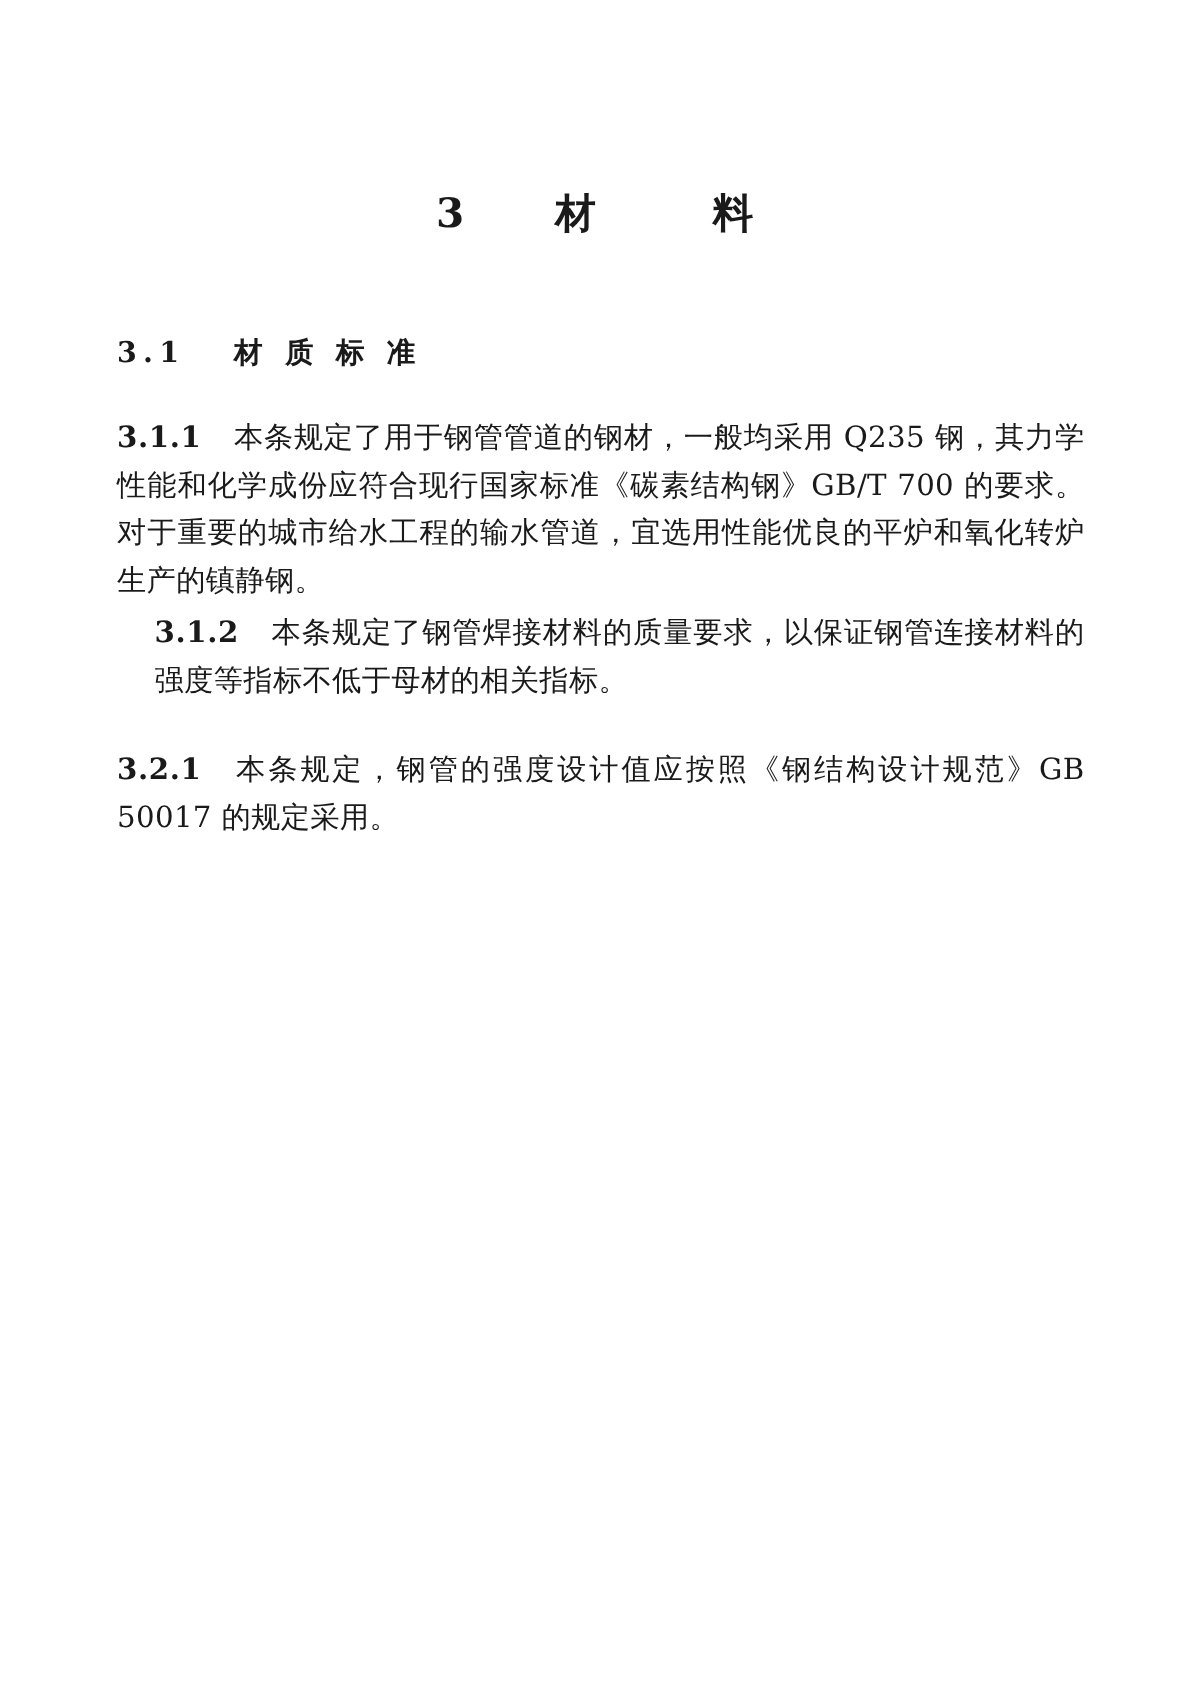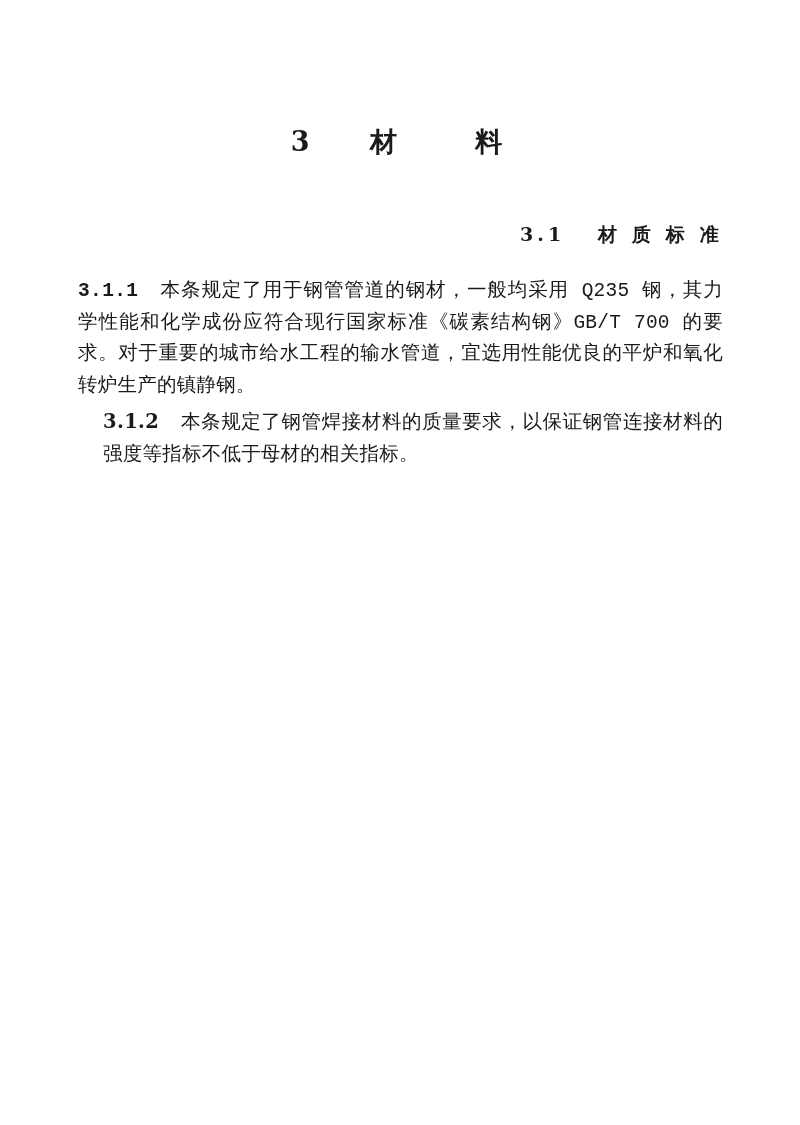--- a/index.html
+++ b/index.html
@@ -37,41 +37,41 @@
     font-size: 27px;
     font-weight: bold;
     letter-spacing: 0.30em;
     margin: 0 0 0 0;
     padding-top: 24px;
     font-family: "DejaVu Serif", "Liberation Serif", serif;
     white-space: pre;
   }
 
   .section-title {
-    text-align: right;
+    text-align: left;
     font-size: 19px;
     font-weight: bold;
     letter-spacing: 0.22em;
     margin: 0;
     font-family: "DejaVu Serif", "Liberation Serif", serif;
     white-space: pre;
   }
   .sec-1 { margin-top: 62px; }
   .sec-2 { margin-top: 34px; }
 
   .para {
     font-size: 19.5px;
     line-height: 1.62;
     margin: 0;
     text-align: justify;
     text-justify: inter-character;
     font-family: "DejaVu Serif", "Liberation Serif", serif;
     letter-spacing: 0.012em;
   }
-  .para-first { margin-top: 28px; font-family: Liberation Mono, monospace; }
+  .para-first { margin-top: 28px; }
   .para-next  { margin-top: 4px; margin-left: 25px; }
 
   .num {
     font-weight: bold;
     letter-spacing: 0.02em;
   }
   .gap {
     display: inline-block;
     width: 1.1em;
   }
@@ -88,16 +88,19 @@
 
     <p class="para para-first">
       <span class="num">3.1.1</span><span class="gap"></span><span>本条规定了用于钢管管道的钢材，一般均采用 Q235 钢，其力学性能和化学成份应符合现行国家标准《碳素结构钢》GB/T 700 的要求。对于重要的城市给水工程的输水管道，宜选用性能优良的平炉和氧化转炉生产的镇静钢。</span>
     </p>
 
     <p class="para para-next">
       <span class="num">3.1.2</span><span class="gap"></span><span>本条规定了钢管焊接材料的质量要求，以保证钢管连接材料的强度等指标不低于母材的相关指标。</span>
     </p>
 
 
+    <p class="para para-first">
+      <span class="num">3.2.1</span><span class="gap"></span><span>本条规定，钢管的强度设计值应按照《钢结构设计规范》GB 50017 的规定采用。</span>
+    </p>
 
 
   </div>
 </div>
 
 </body></html>

